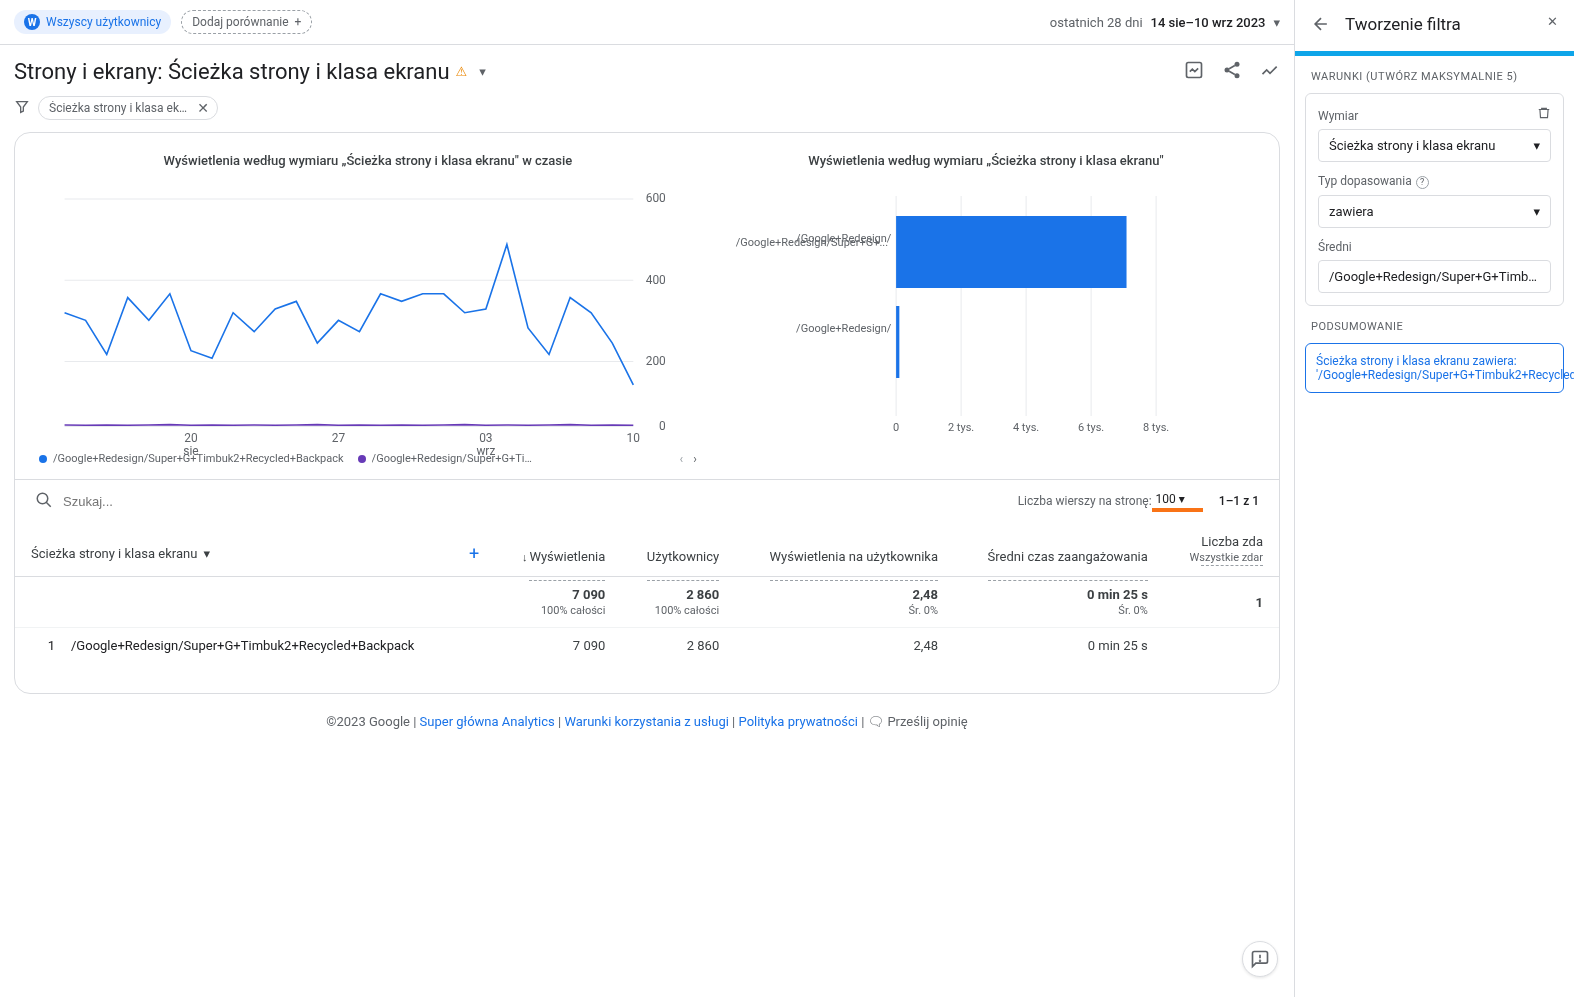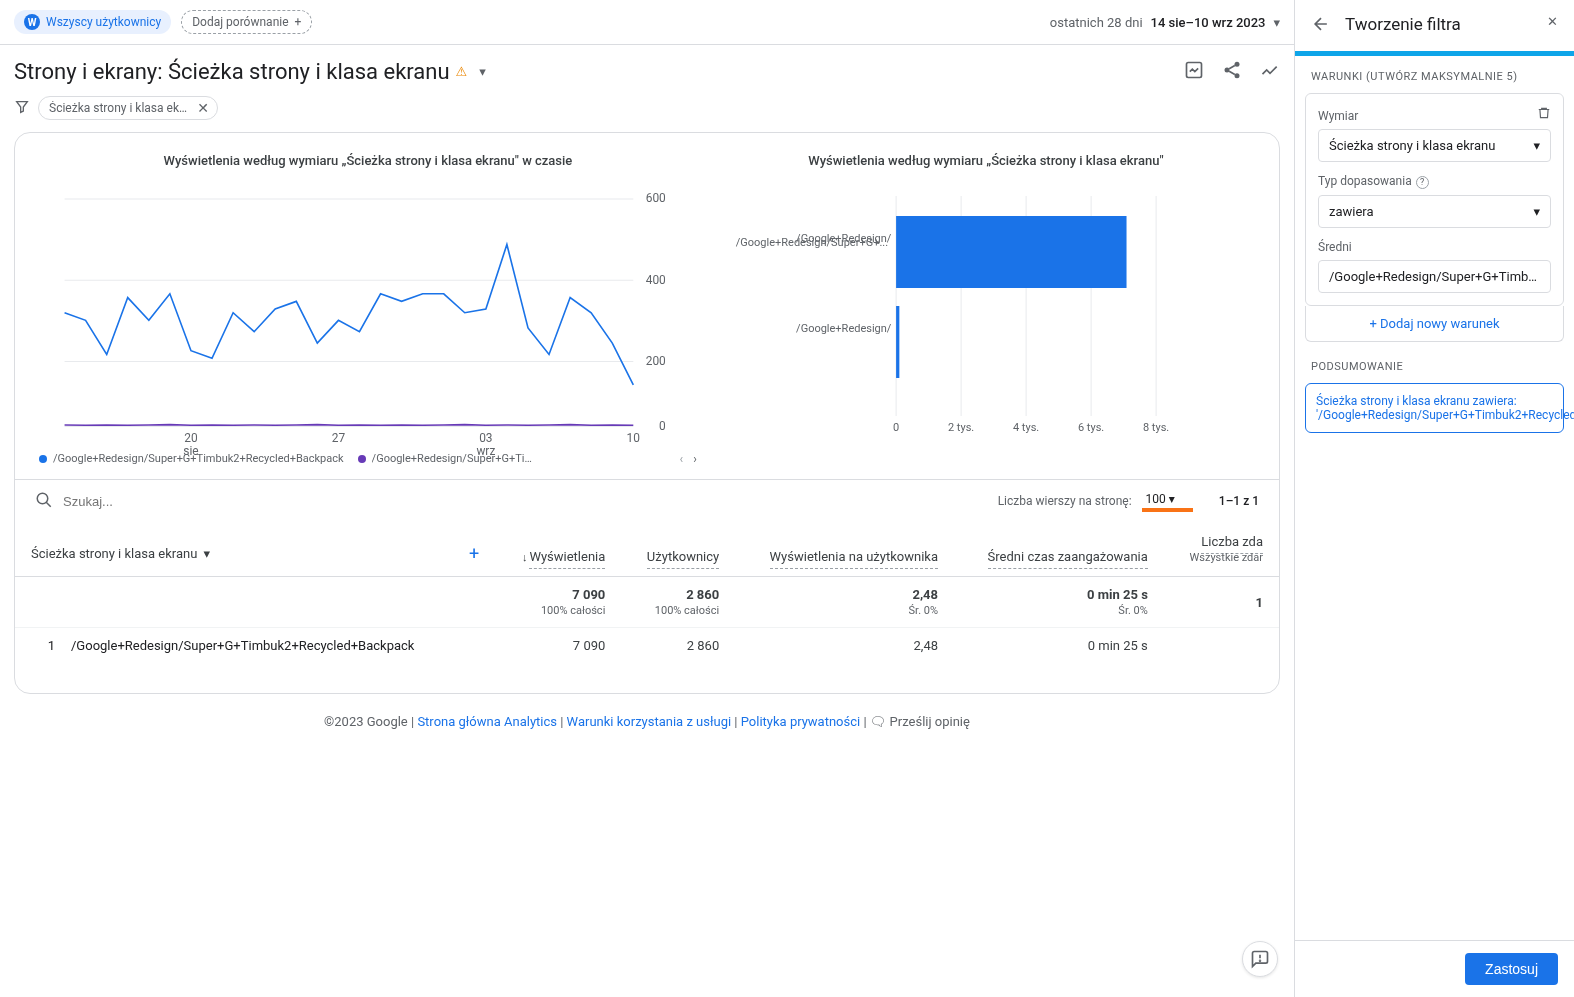--- a/index.html
+++ b/index.html
@@ -47,27 +47,27 @@
 .legend-dot { width: 8px; height: 8px; border-radius: 50%; flex-shrink: 0; }
 .legend-nav { position: absolute; right: 0; display: flex; gap: 10px; color: #9aa0a6; background: #fff; padding-left: 8px; }
 
 .bar-chart { position: relative; height: 260px; }
 .bar-chart svg { width: 100%; height: 100%; }
 
 
 .table-header { display: flex; align-items: center; padding: 10px 20px; border-top: 1px solid #dadce0; gap: 10px; }
 .search-icon { color: #5f6368; }
 .search-input { border: none; outline: none; font-size: 13px; flex: 1; color: #5f6368; }
-.rows-per-page { display: flex; align-items: center; gap: 10px; font-size: 12px; color: #5f6368; text-align: right; }
+.rows-per-page { display: flex; align-items: center; font-size: 12px; color: #5f6368; text-align: right; }
 .rows-select { border: none; border-bottom: 4px solid #f97316; padding: 2px 18px 2px 4px; font-size: 12px; color: #202124; position: relative; cursor: pointer; }
 
 table { width: 100%; border-collapse: collapse; font-size: 13px; }
 th { text-align: right; padding: 12px 16px; font-weight: 400; color: #3c4043; border-bottom: 1px solid #dadce0; vertical-align: bottom; }
 th.dim-col { text-align: left; }
-th .underline { border-bottom: 1px dashed #9aa0a6; padding-bottom: 4px; }
+th .underline { border-bottom: 1px dashed #9aa0a6; padding-bottom: 16px; }
 th .sort-arrow { font-size: 11px; margin-right: 2px; }
 td { text-align: right; padding: 10px 16px; border-top: 1px solid #f1f3f4; }
 td.dim-col { text-align: left; color: #202124; }
 .totals-row td { border-top: none; }
 .totals-row .sub { font-size: 11px; color: #5f6368; display: block; margin-top: 2px; }
 .dim-header { display: flex; align-items: center; justify-content: space-between; }
 .dim-select { display: flex; align-items: center; gap: 6px; cursor: pointer; }
 .add-dim { color: #1a73e8; font-size: 18px; cursor: pointer; }
 
 
@@ -268,21 +268,21 @@
             <td>0 min 25 s</td>
             <td></td>
           </tr>
         </tbody>
       </table>
       <div style="height:30px"></div>
     </div>
 
     <div class="footer">
       <span>©2023 Google</span> |
-      <a>Strona główna Analytics</a> |
+      <a>Super główna Analytics</a> |
       <a>Warunki korzystania z usługi</a> |
       <a>Polityka prywatności</a> |
       <span>🗨</span>
       <span style="cursor:pointer">Prześlij opinię</span>
     </div>
   </div>
 </div>
 
 <div class="fab">
   <svg width="20" height="20" viewBox="0 0 24 24" fill="none" stroke="currentColor" stroke-width="2">
@@ -318,22 +318,16 @@
       </div>
       <div class="select-box">
         <span>zawiera</span>
         <span>▾</span>
       </div>
       <div class="field-label">
         <span>Średni</span>
       </div>
       <div class="text-input">/Google+Redesign/Super+G+Timbuk2+Recycled+Backpack</div>
     </div>
-    <div class="add-condition">
-      <span>+ </span><span>Dodaj nowy warunek</span>
-    </div>
     <div class="panel-section-title">PODSUMOWANIE</div>
     <div class="summary-box">Ścieżka strony i klasa ekranu zawiera: '/Google+Redesign/Super+G+Timbuk2+Recycled+Backpack'</div>
   </div>
-  <div class="panel-footer">
-    <button class="apply-btn">Zastosuj</button>
-  </div>
 </div>
 
 </body></html>

